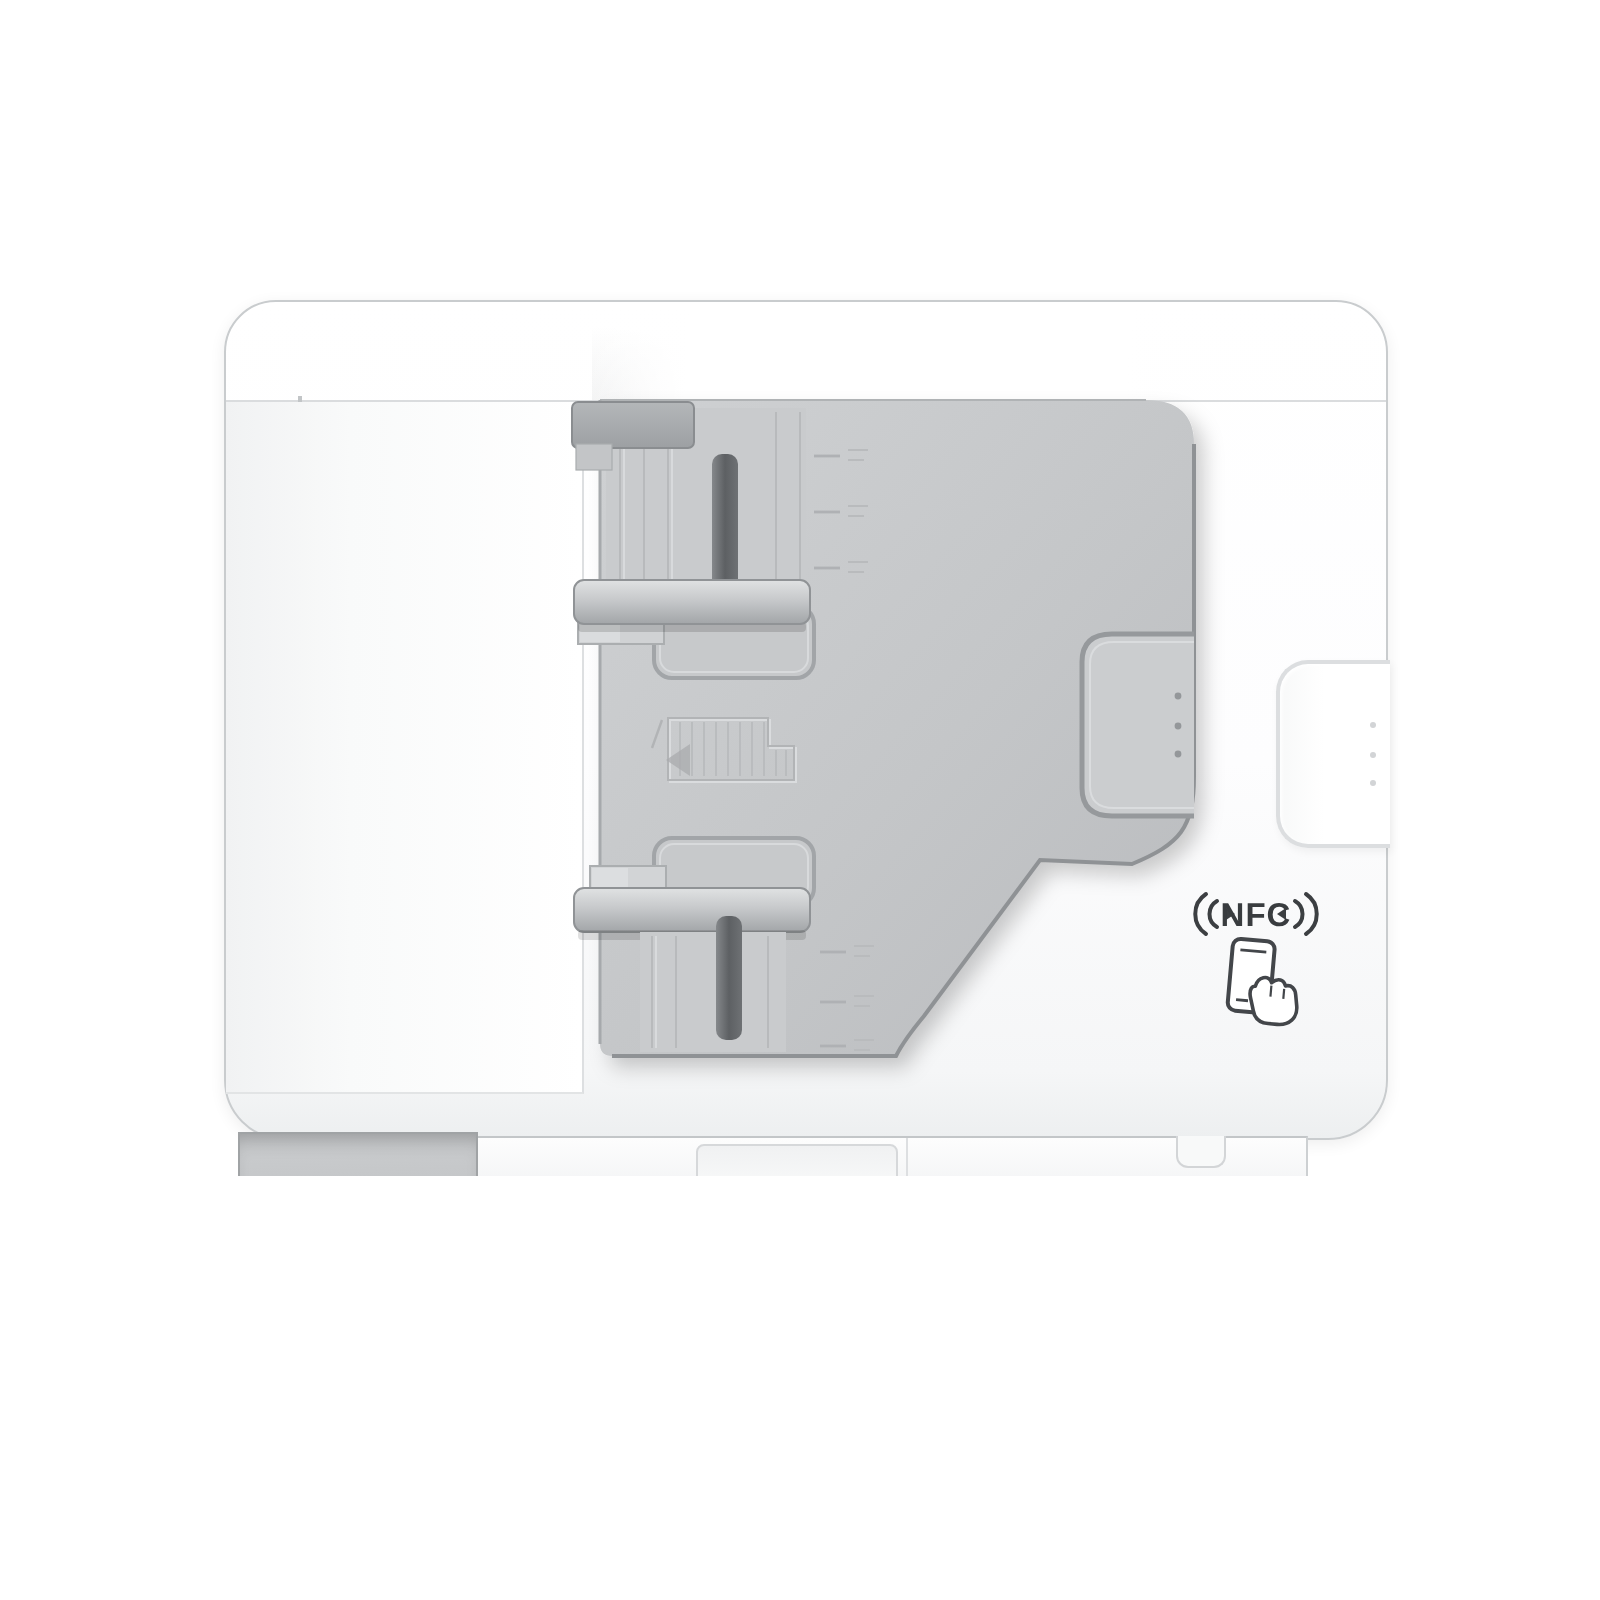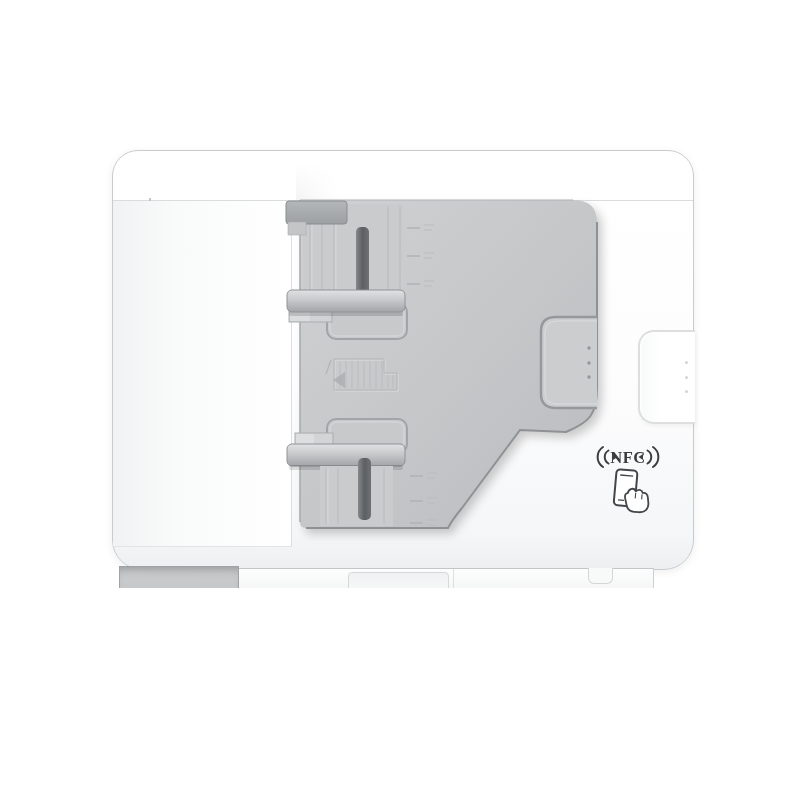--- a/index.html
+++ b/index.html
@@ -1,17 +1,17 @@
 <!DOCTYPE html>
 <html><head>
 <meta charset="utf-8">
 <style>
   html,body{margin:0;padding:0;background:#ffffff;}
   #stage{position:relative;width:800px;height:588px;background:#ffffff;overflow:hidden;
-         font-family:Liberation Serif, serif;}
+         font-family:Liberation Sans, sans-serif;}
   .abs{position:absolute;}
 
   
   #body-top{left:112px;top:150px;width:580px;height:418px;
     background:linear-gradient(180deg,#ffffff 0%,#fdfdfe 55%,#f5f6f7 92%,#edeff0 100%);
     border:1px solid #c9ccce;border-radius:26px 26px 30px 30px;
     box-shadow:0 2px 8px rgba(0,0,0,0.07);}
   #seam-top{left:0;top:49px;width:100%;height:1px;background:#dadcde;}
   .seam-tick{top:47px;width:2px;height:5px;background:#c2c5c7;}
   #hinge-bump{left:183px;top:0;width:310px;height:49px;

